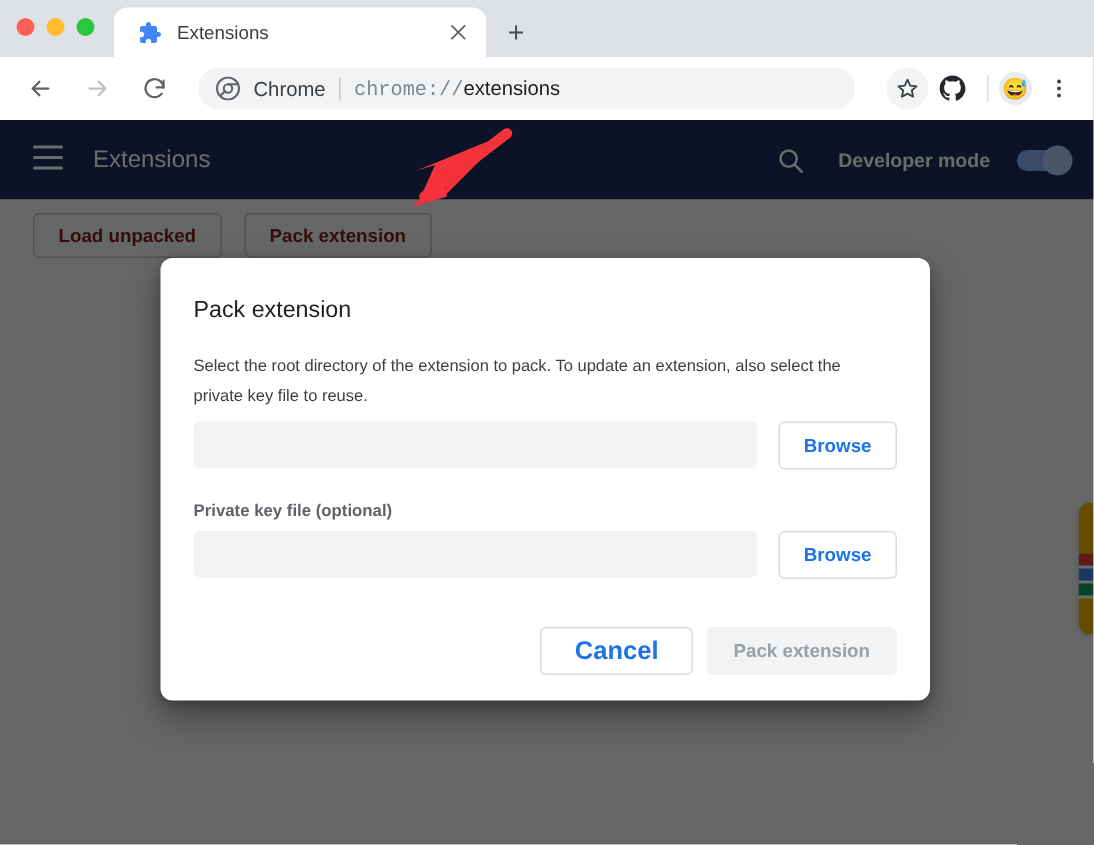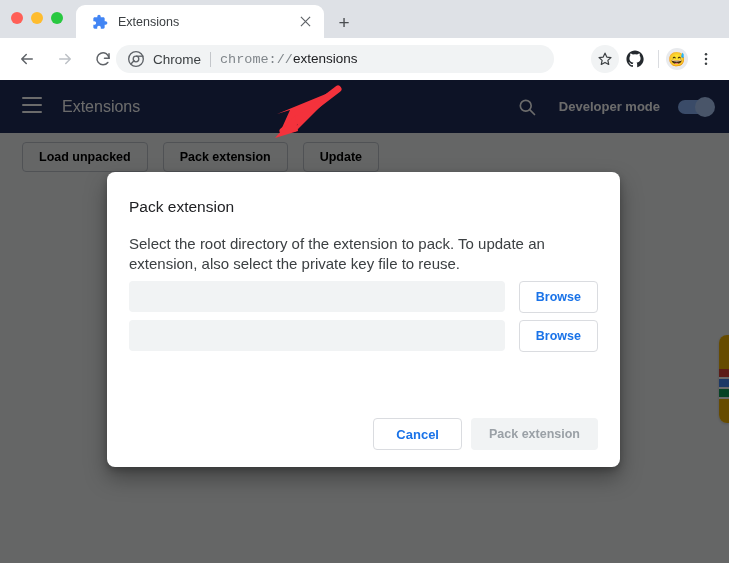--- a/index.html
+++ b/index.html
@@ -49,21 +49,21 @@
   }
   .nav-btn {
     width: 28px; height: 28px; margin-left: 10px;
     display: flex; align-items: center; justify-content: center;
     color: #5f6368;
   }
   .nav-btn.first { margin-left: 13px; }
   .nav-btn.disabled { color: #bdc1c6; }
 
   .omnibox {
-    position: absolute; left: 116px; top: 45px; width: 438px; height: 28px;
+    position: absolute; left: 132px; top: 45px; width: 438px; height: 28px;
     background: #f1f3f4; border-radius: 14px;
     display: flex; align-items: center;
   }
   .omni-icon { margin-left: 12px; width: 16px; height: 16px; flex: 0 0 16px; }
   .omni-chrome { margin-left: 9px; font-size: 13.5px; color: #3c4043; }
   .omni-sep {
     margin: 0 9px; width: 1px; height: 15px; background: #c3c6ca;
   }
   .omni-url { font-size: 13.5px; color: #202124; white-space: nowrap; }
   .omni-url .scheme { color: #80868b; font-family: Liberation Mono, monospace; }
@@ -116,21 +116,21 @@
     background: #aecbfa;
   }
 
   .ext-toolbar {
     position: absolute; left: 0; top: 133px; width: 729px; height: 47px;
     background: #f1f3f4; display: flex; align-items: center;
   }
   .tbtn {
     height: 30px; margin-left: 22px; padding: 0 16px;
     border: 1px solid #bfc4cb; border-radius: 4px; background: transparent;
-    color: #000000; font-size: 12.5px; font-weight: bold;
+    color: #7f1d1d; font-size: 12.5px; font-weight: bold;
     font-family: "Liberation Sans", sans-serif;
     display: flex; align-items: center;
   }
   .tbtn + .tbtn { margin-left: 15px; }
 
   .ext-body {
     position: absolute; left: 0; top: 180px; width: 729px; height: 383px;
     background: #f1f3f4;
   }
   .ext-card-peek {
@@ -158,21 +158,21 @@
 
   
   .dialog {
     position: absolute; left: 107px; top: 172px; width: 513px; height: 295px;
     background: #fff; border-radius: 8px;
     box-shadow: 0 11px 22px rgba(0,0,0,0.34), 0 3px 7px rgba(0,0,0,0.22);
     padding: 20px 22px 0 22px;
   }
   .dlg-title { font-size: 15.5px; color: #202124; margin-top: 6px; }
   .dlg-desc {
-    font-size: 15px; color: #3c4043; line-height: 20px;
+    font-size: 11px; color: #3c4043; line-height: 20px;
     margin-top: 18px; width: 460px;
   }
   .field-label {
     font-size: 11.2px; font-weight: bold; color: #5f6368; margin-top: 22px;
   }
   .field-row { display: flex; margin-top: 7px; }
   .field-input {
     width: 384px; height: 31px; background: #f1f3f4;
     border: none; border-radius: 4px; outline: none;
     font-family: "Liberation Sans", sans-serif; font-size: 13px;
@@ -185,21 +185,21 @@
     font-family: "Liberation Sans", sans-serif;
     display: flex; align-items: center;
   }
   .dlg-actions {
     position: absolute; right: 22px; bottom: 17px;
     display: flex; align-items: center;
   }
   .cancel-btn {
     height: 32px; padding: 0 22px; background: #fff;
     border: 1px solid #dadce0; border-radius: 4px;
-    color: #1a73e8; font-size: 13px; font-weight: bold;
+    color: #1a73e8; font-size: 17px; font-weight: bold;
     font-family: "Liberation Sans", sans-serif;
     display: flex; align-items: center;
   }
   .pack-btn {
     margin-left: 9px; height: 32px; padding: 0 18px;
     background: #f1f3f4; border: none; border-radius: 4px;
     color: #9aa0a6; font-size: 12.5px; font-weight: bold;
     font-family: "Liberation Sans", sans-serif;
     display: flex; align-items: center;
   }
@@ -305,21 +305,20 @@
       <span class="devmode-label">Developer mode</span>
       <span class="toggle">
         <span class="knob"></span>
       </span>
     </div>
   </div>
 
   <div class="ext-toolbar">
     <button class="tbtn">Load unpacked</button>
     <button class="tbtn">Pack extension</button>
-    <button class="tbtn">Update</button>
   </div>
 
   <div class="ext-body">
     <div class="ext-card-peek">
       <span class="peek-strip peek-y"></span>
       <span class="peek-strip peek-r"></span>
       <span class="peek-strip peek-b"></span>
       <span class="peek-strip peek-g"></span>
       <span class="peek-strip peek-y2"></span>
     </div>
@@ -335,20 +334,21 @@
 
   <div class="dialog">
     <div class="dlg-title">Pack extension</div>
     <div class="dlg-desc">Select the root directory of the extension to pack. To update an extension, also select the private key file to reuse.</div>
 
     <div class="field-row">
       <input class="field-input" type="text" placeholder="" style="">
       <button class="browse-btn">Browse</button>
     </div>
 
+    <div class="field-label">Private key file (optional)</div>
     <div class="field-row">
       <input class="field-input" type="text" placeholder="" style="">
       <button class="browse-btn">Browse</button>
     </div>
 
     <div class="dlg-actions">
       <button class="cancel-btn">Cancel</button>
       <button class="pack-btn" disabled="">Pack extension</button>
     </div>
   </div>

